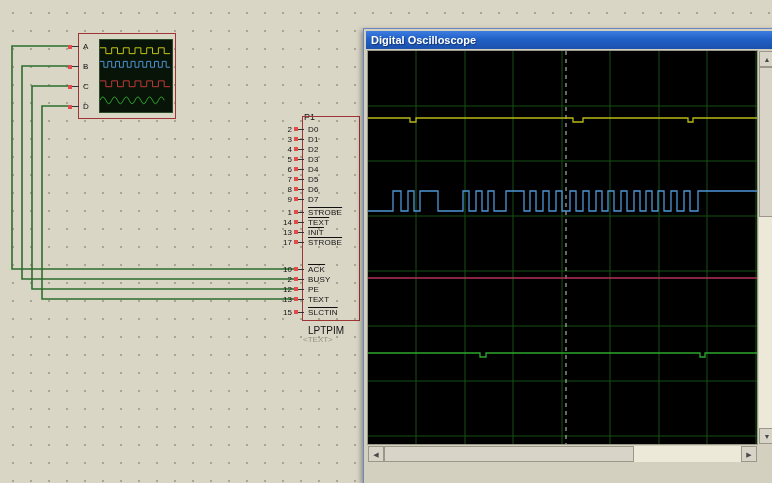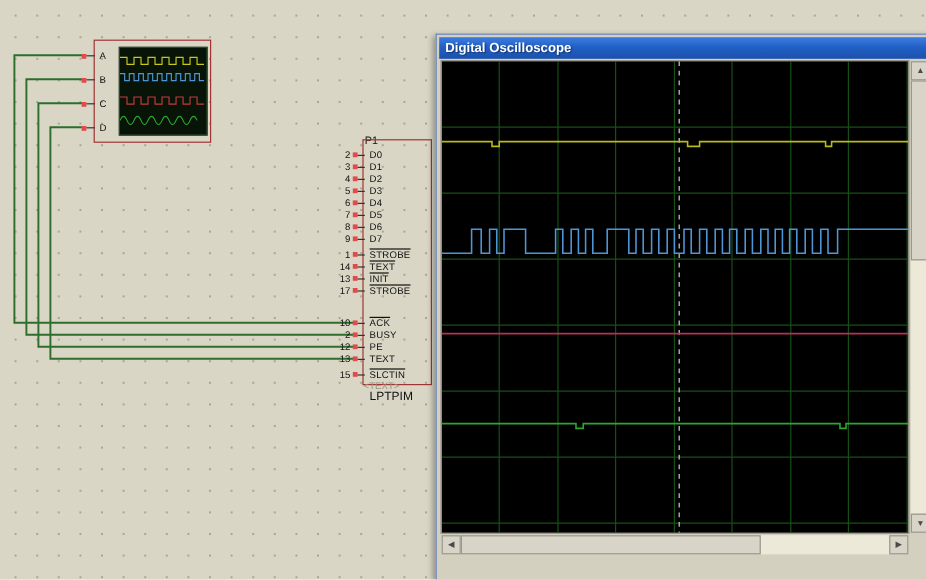--- a/index.html
+++ b/index.html
@@ -21,21 +21,21 @@
   .conn-ref{position:absolute;left:304px;top:112px;font-size:9px;color:#111}
   .conn-body{position:absolute;left:302px;top:116px;width:58px;height:205px;border:1px solid #a03434}
   .conn-pins{position:absolute;left:268px;top:124px;width:96px}
   .pin-row{display:flex;align-items:center;height:10px;font-size:8px;color:#111}
   .pin-row .num{width:26px;text-align:right;padding-right:2px}
   .pin-row .marker{width:4px;height:4px;background:#e14b4b;flex:none}
   .pin-row .stub{width:6px;height:1px;background:#333;flex:none}
   .pin-row .lbl{padding-left:4px;letter-spacing:.2px}
   .ov{text-decoration:overline}
   .conn-part{position:absolute;left:308px;top:325px;font-size:10px;color:#111}
-  .conn-text{position:absolute;left:303px;top:317px;font-size:8px;color:#98947f}
+  .conn-text{position:absolute;left:303px;top:335px;font-size:8px;color:#98947f}
 
   
   .osc-window{position:absolute;left:363px;top:28px;width:459px;height:455px;background:#d4d0c0;
     border-left:1px solid #6b86c0;border-top:1px solid #6b86c0;box-shadow:-2px 2px 5px rgba(0,0,0,.35)}
   .osc-titlebar{position:absolute;left:2px;top:2px;right:0;height:18px;
     background:linear-gradient(180deg,#3d7de0 0%,#2260c6 45%,#1b51ad 100%);
     color:#fff;font-weight:bold;font-size:11px;line-height:18px;padding-left:5px;
     text-shadow:1px 1px 1px rgba(0,0,0,.4);white-space:nowrap;overflow:hidden}
   .osc-plot{position:absolute;left:4px;top:22px;width:389px;height:393px;background:#000;outline:1px solid #9a968a}
   .osc-plot svg{display:block;width:389px;height:393px}

